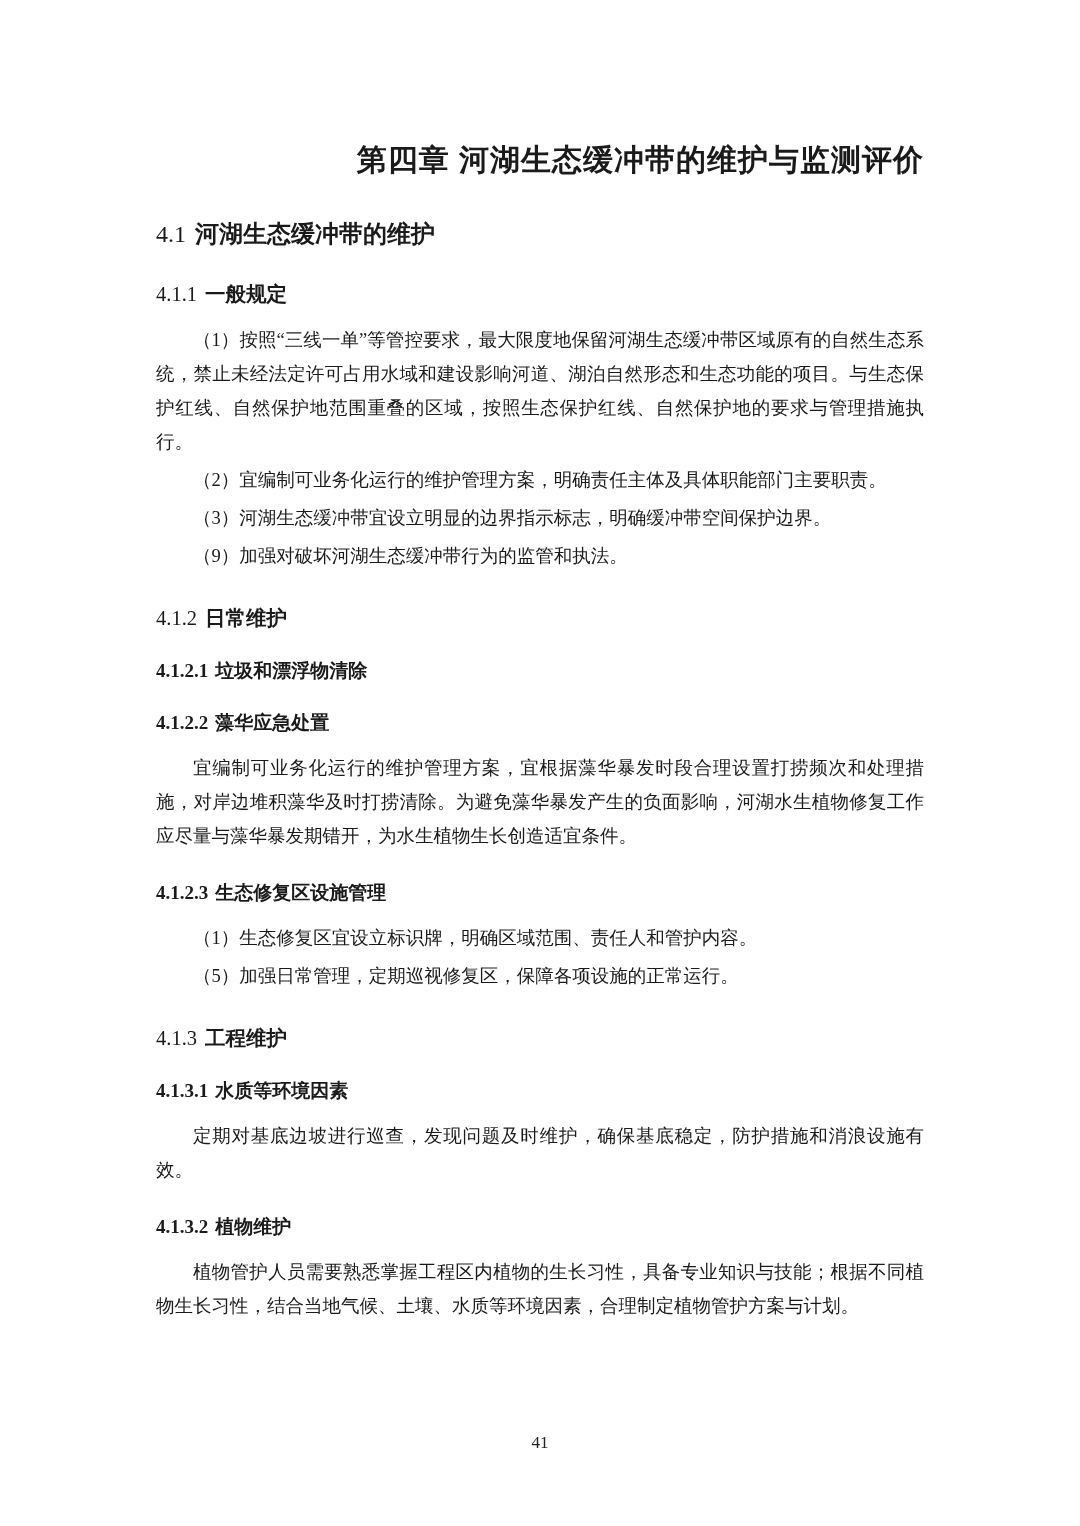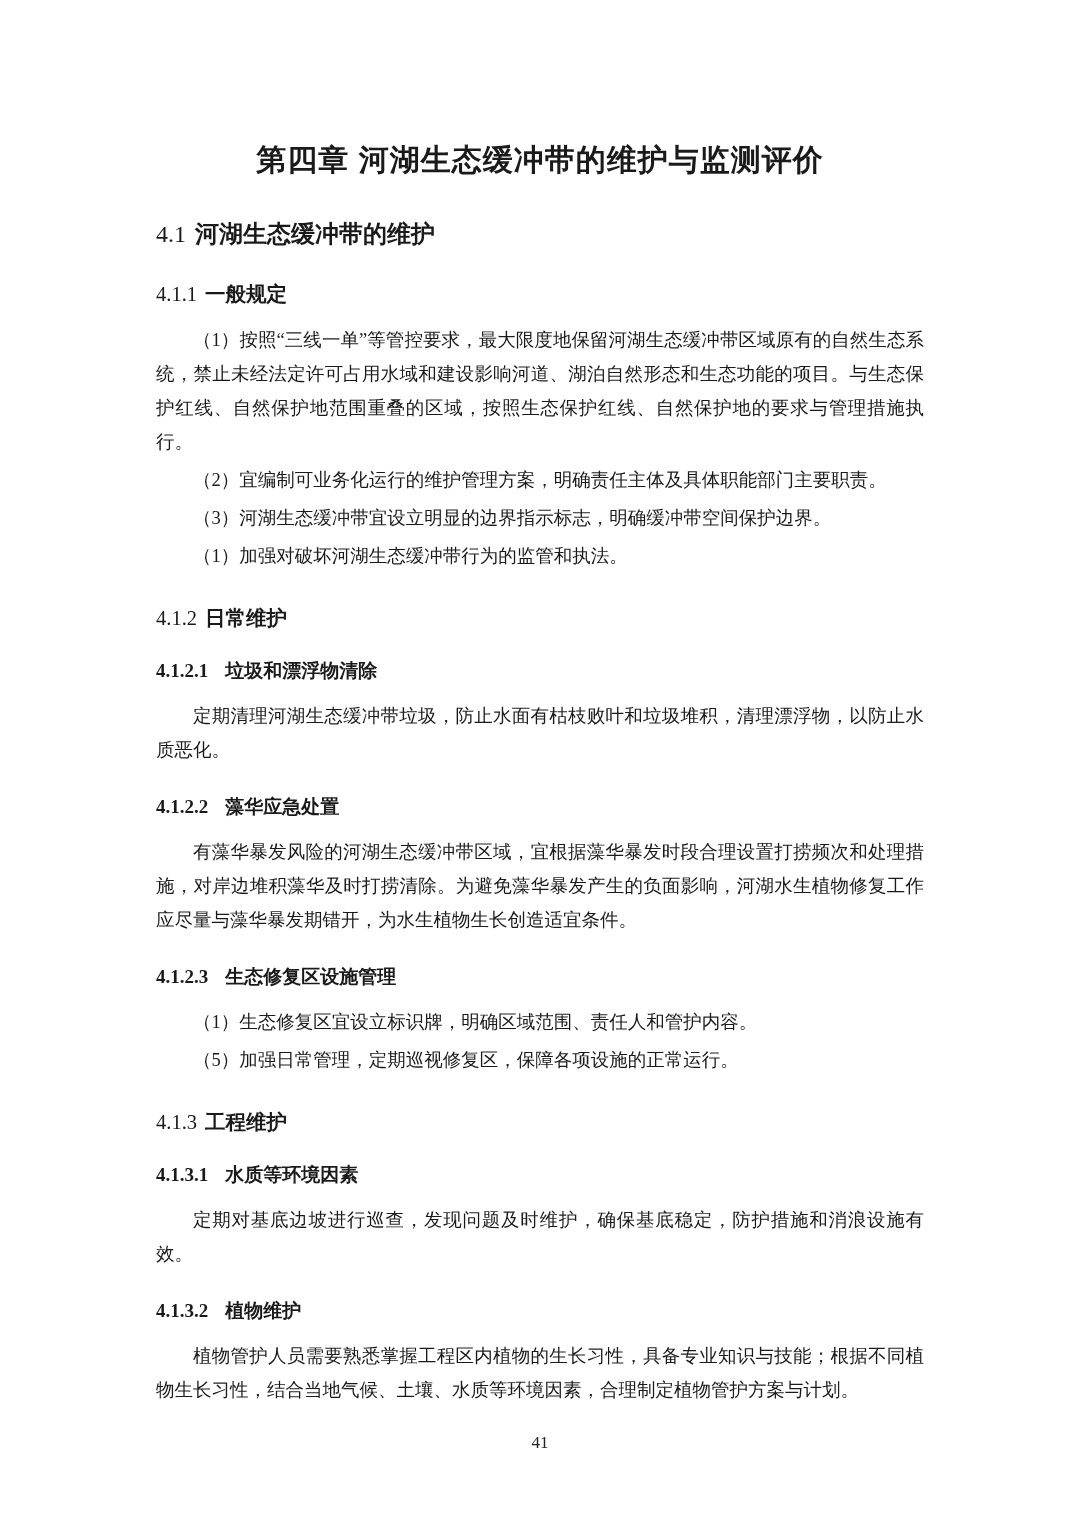--- a/index.html
+++ b/index.html
@@ -20,21 +20,21 @@
     height: 1526px;
     background: #ffffff;
   }
   .content {
     padding: 141px 156px 0 156px; 
   }
   .chapter-title {
     font-size: 30px;
     line-height: 38px;
     font-weight: 700;
-    text-align: center;
+    text-align: right;
     font-family: "Liberation Sans", sans-serif;
     margin: 0 0 40px 0;
     letter-spacing: 1px;
   }
   .h2 {
     font-size: 24px;
     line-height: 30px;
     margin: 0;
     font-family: "Liberation Sans", sans-serif;
     font-weight: 700;
@@ -59,21 +59,21 @@
   .h4 {
     font-size: 19px;
     line-height: 24px;
     margin: 28px 0 0 0;
     font-family: "Liberation Sans", sans-serif;
     font-weight: 700;
   }
   .h4 .sec-num {
     font-family: "Liberation Serif", serif;
     font-weight: 700;
-    margin-right: 17px;
+    margin-right: 7px;
   }
   .para {
     font-size: 18.5px;
     line-height: 34px;
     margin: 16px 0 0 0;
     text-indent: 2em;
     text-align: justify;
   }
   .para.cont {
     margin-top: 4px;
@@ -101,35 +101,34 @@
       <span class="sec-num">4.1</span><span>河湖生态缓冲带的维护</span>
     </h2>
 
     <h3 class="h3">
       <span class="sec-num">4.1.1</span><span>一般规定</span>
     </h3>
 
     <p class="para">（1）按照“三线一单”等管控要求，最大限度地保留河湖生态缓冲带区域原有的自然生态系统，禁止未经法定许可占用水域和建设影响河道、湖泊自然形态和生态功能的项目。与生态保护红线、自然保护地范围重叠的区域，按照生态保护红线、自然保护地的要求与管理措施执行。</p>
     <p class="para cont">（2）宜编制可业务化运行的维护管理方案，明确责任主体及具体职能部门主要职责。</p>
     <p class="para cont">（3）河湖生态缓冲带宜设立明显的边界指示标志，明确缓冲带空间保护边界。</p>
-    <p class="para cont">（1）加强对破坏河湖生态缓冲带行为的监管和执法。</p>
+    <p class="para cont">（9）加强对破坏河湖生态缓冲带行为的监管和执法。</p>
 
     <h3 class="h3">
       <span class="sec-num">4.1.2</span><span>日常维护</span>
     </h3>
 
     <h4 class="h4">
       <span class="sec-num">4.1.2.1</span><span>垃圾和漂浮物清除</span>
     </h4>
-    <p class="para">定期清理河湖生态缓冲带垃圾，防止水面有枯枝败叶和垃圾堆积，清理漂浮物，以防止水质恶化。</p>
 
     <h4 class="h4">
       <span class="sec-num">4.1.2.2</span><span>藻华应急处置</span>
     </h4>
-    <p class="para">有藻华暴发风险的河湖生态缓冲带区域，宜根据藻华暴发时段合理设置打捞频次和处理措施，对岸边堆积藻华及时打捞清除。为避免藻华暴发产生的负面影响，河湖水生植物修复工作应尽量与藻华暴发期错开，为水生植物生长创造适宜条件。</p>
+    <p class="para">宜编制可业务化运行的维护管理方案，宜根据藻华暴发时段合理设置打捞频次和处理措施，对岸边堆积藻华及时打捞清除。为避免藻华暴发产生的负面影响，河湖水生植物修复工作应尽量与藻华暴发期错开，为水生植物生长创造适宜条件。</p>
 
     <h4 class="h4">
       <span class="sec-num">4.1.2.3</span><span>生态修复区设施管理</span>
     </h4>
     <p class="para">（1）生态修复区宜设立标识牌，明确区域范围、责任人和管护内容。</p>
     <p class="para cont">（5）加强日常管理，定期巡视修复区，保障各项设施的正常运行。</p>
 
     <h3 class="h3">
       <span class="sec-num">4.1.3</span><span>工程维护</span>
     </h3>

